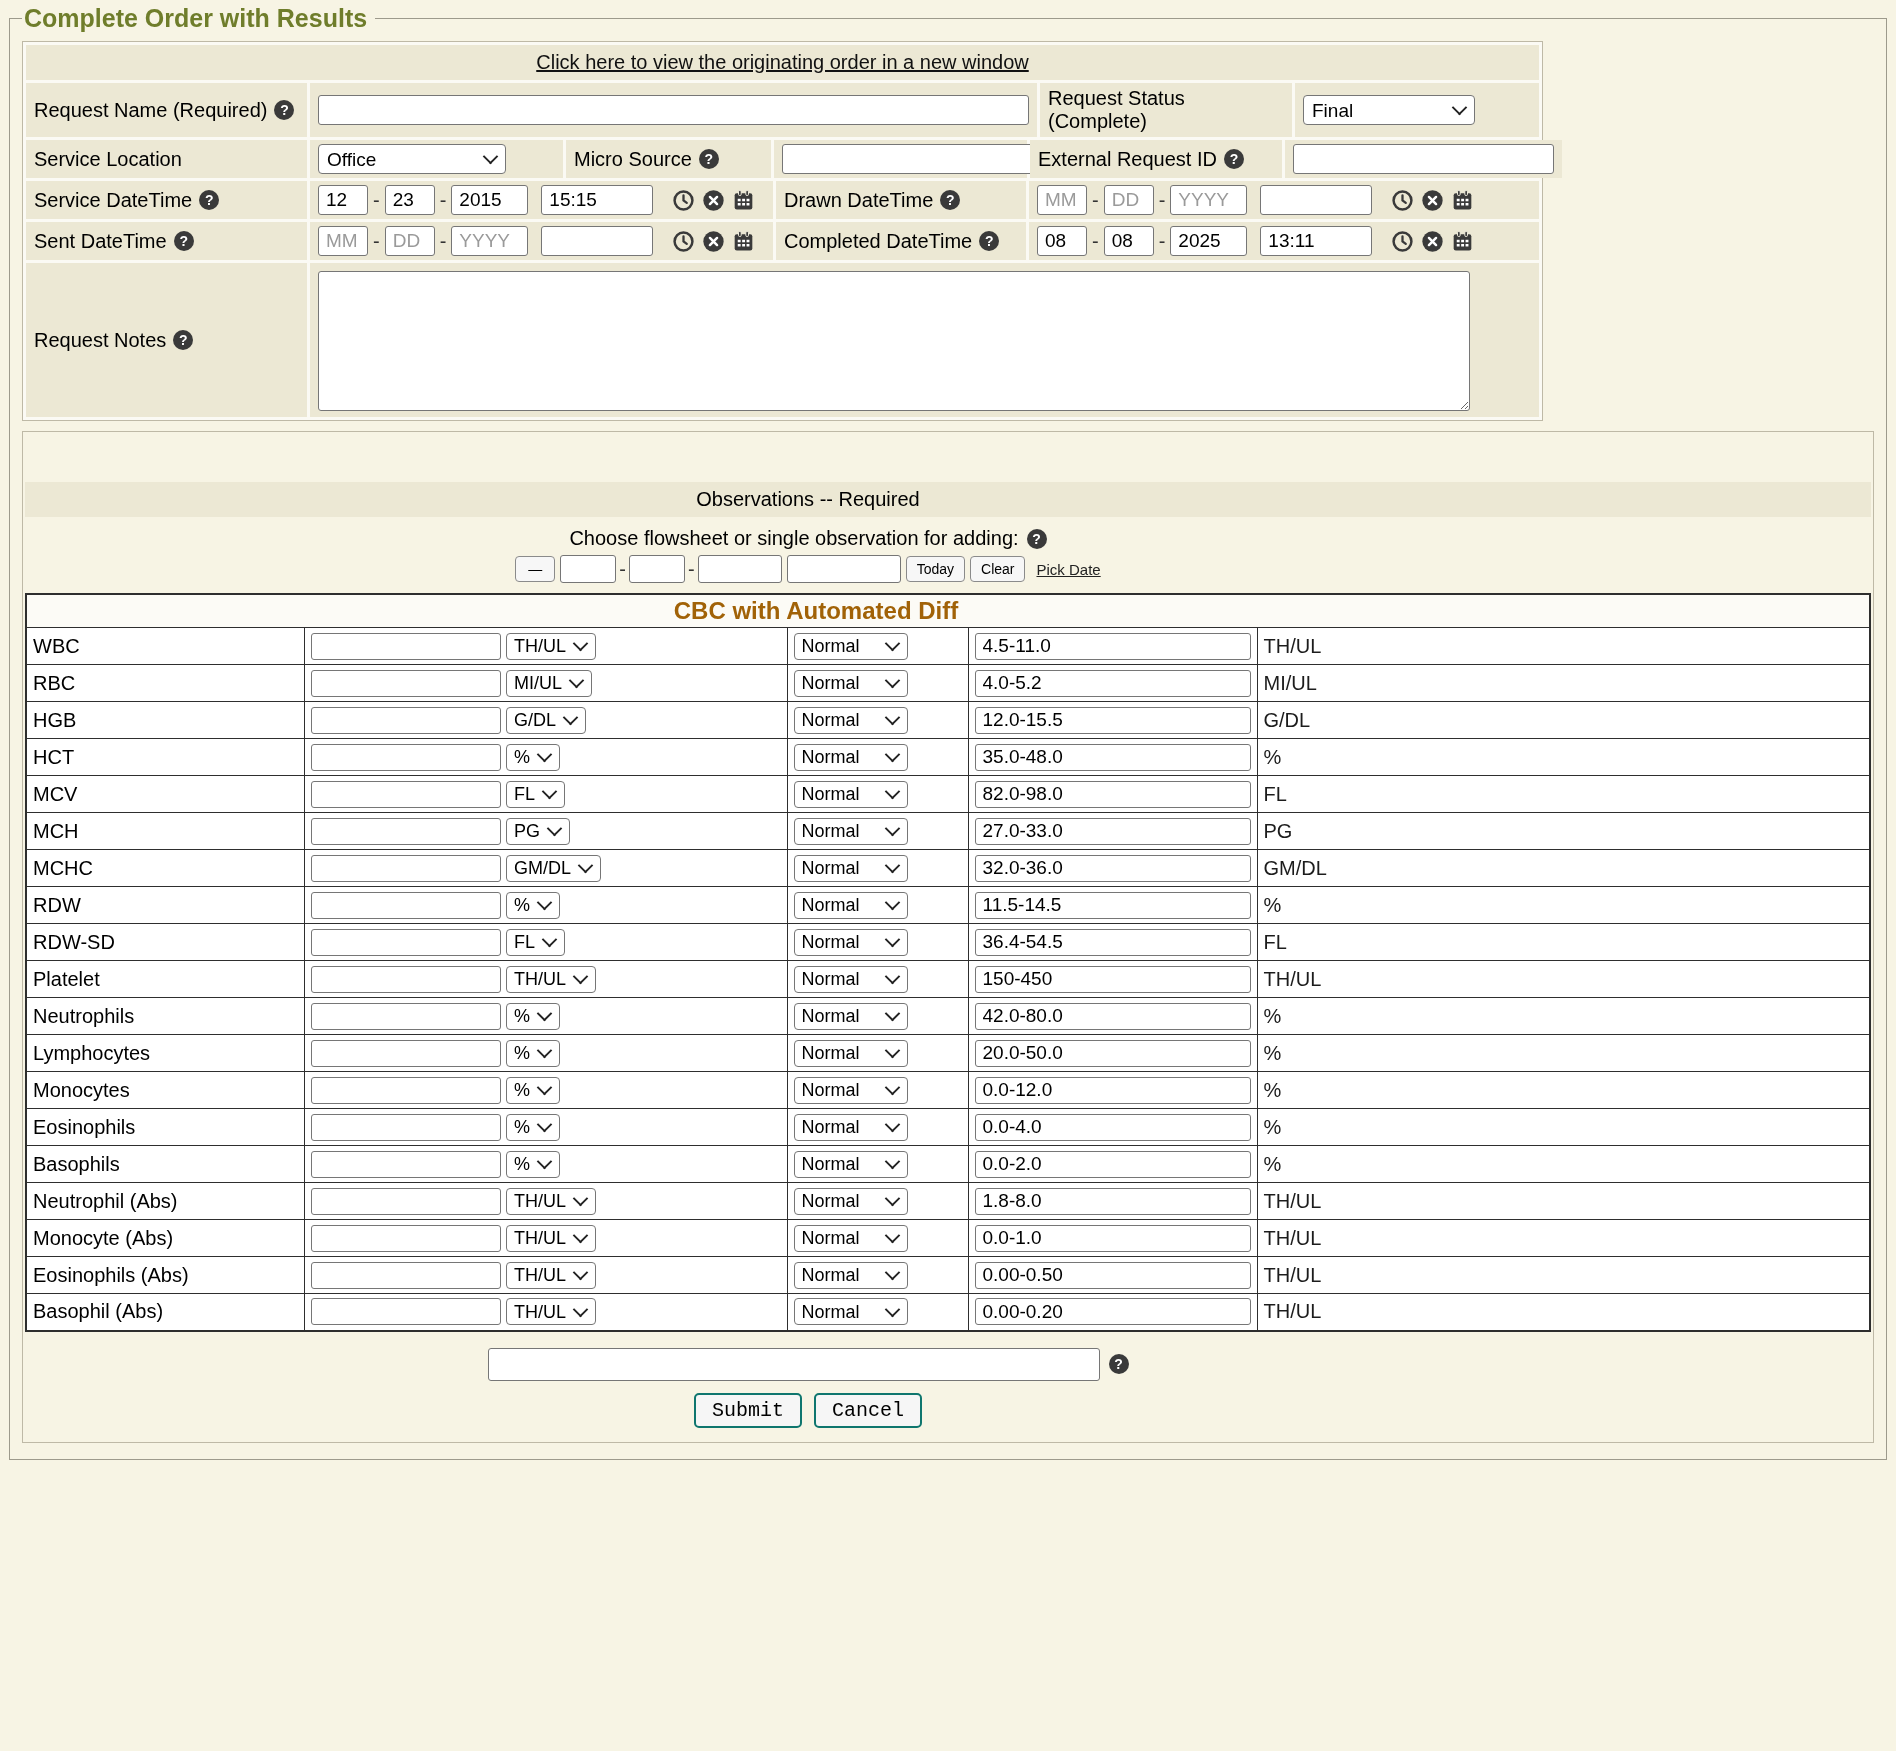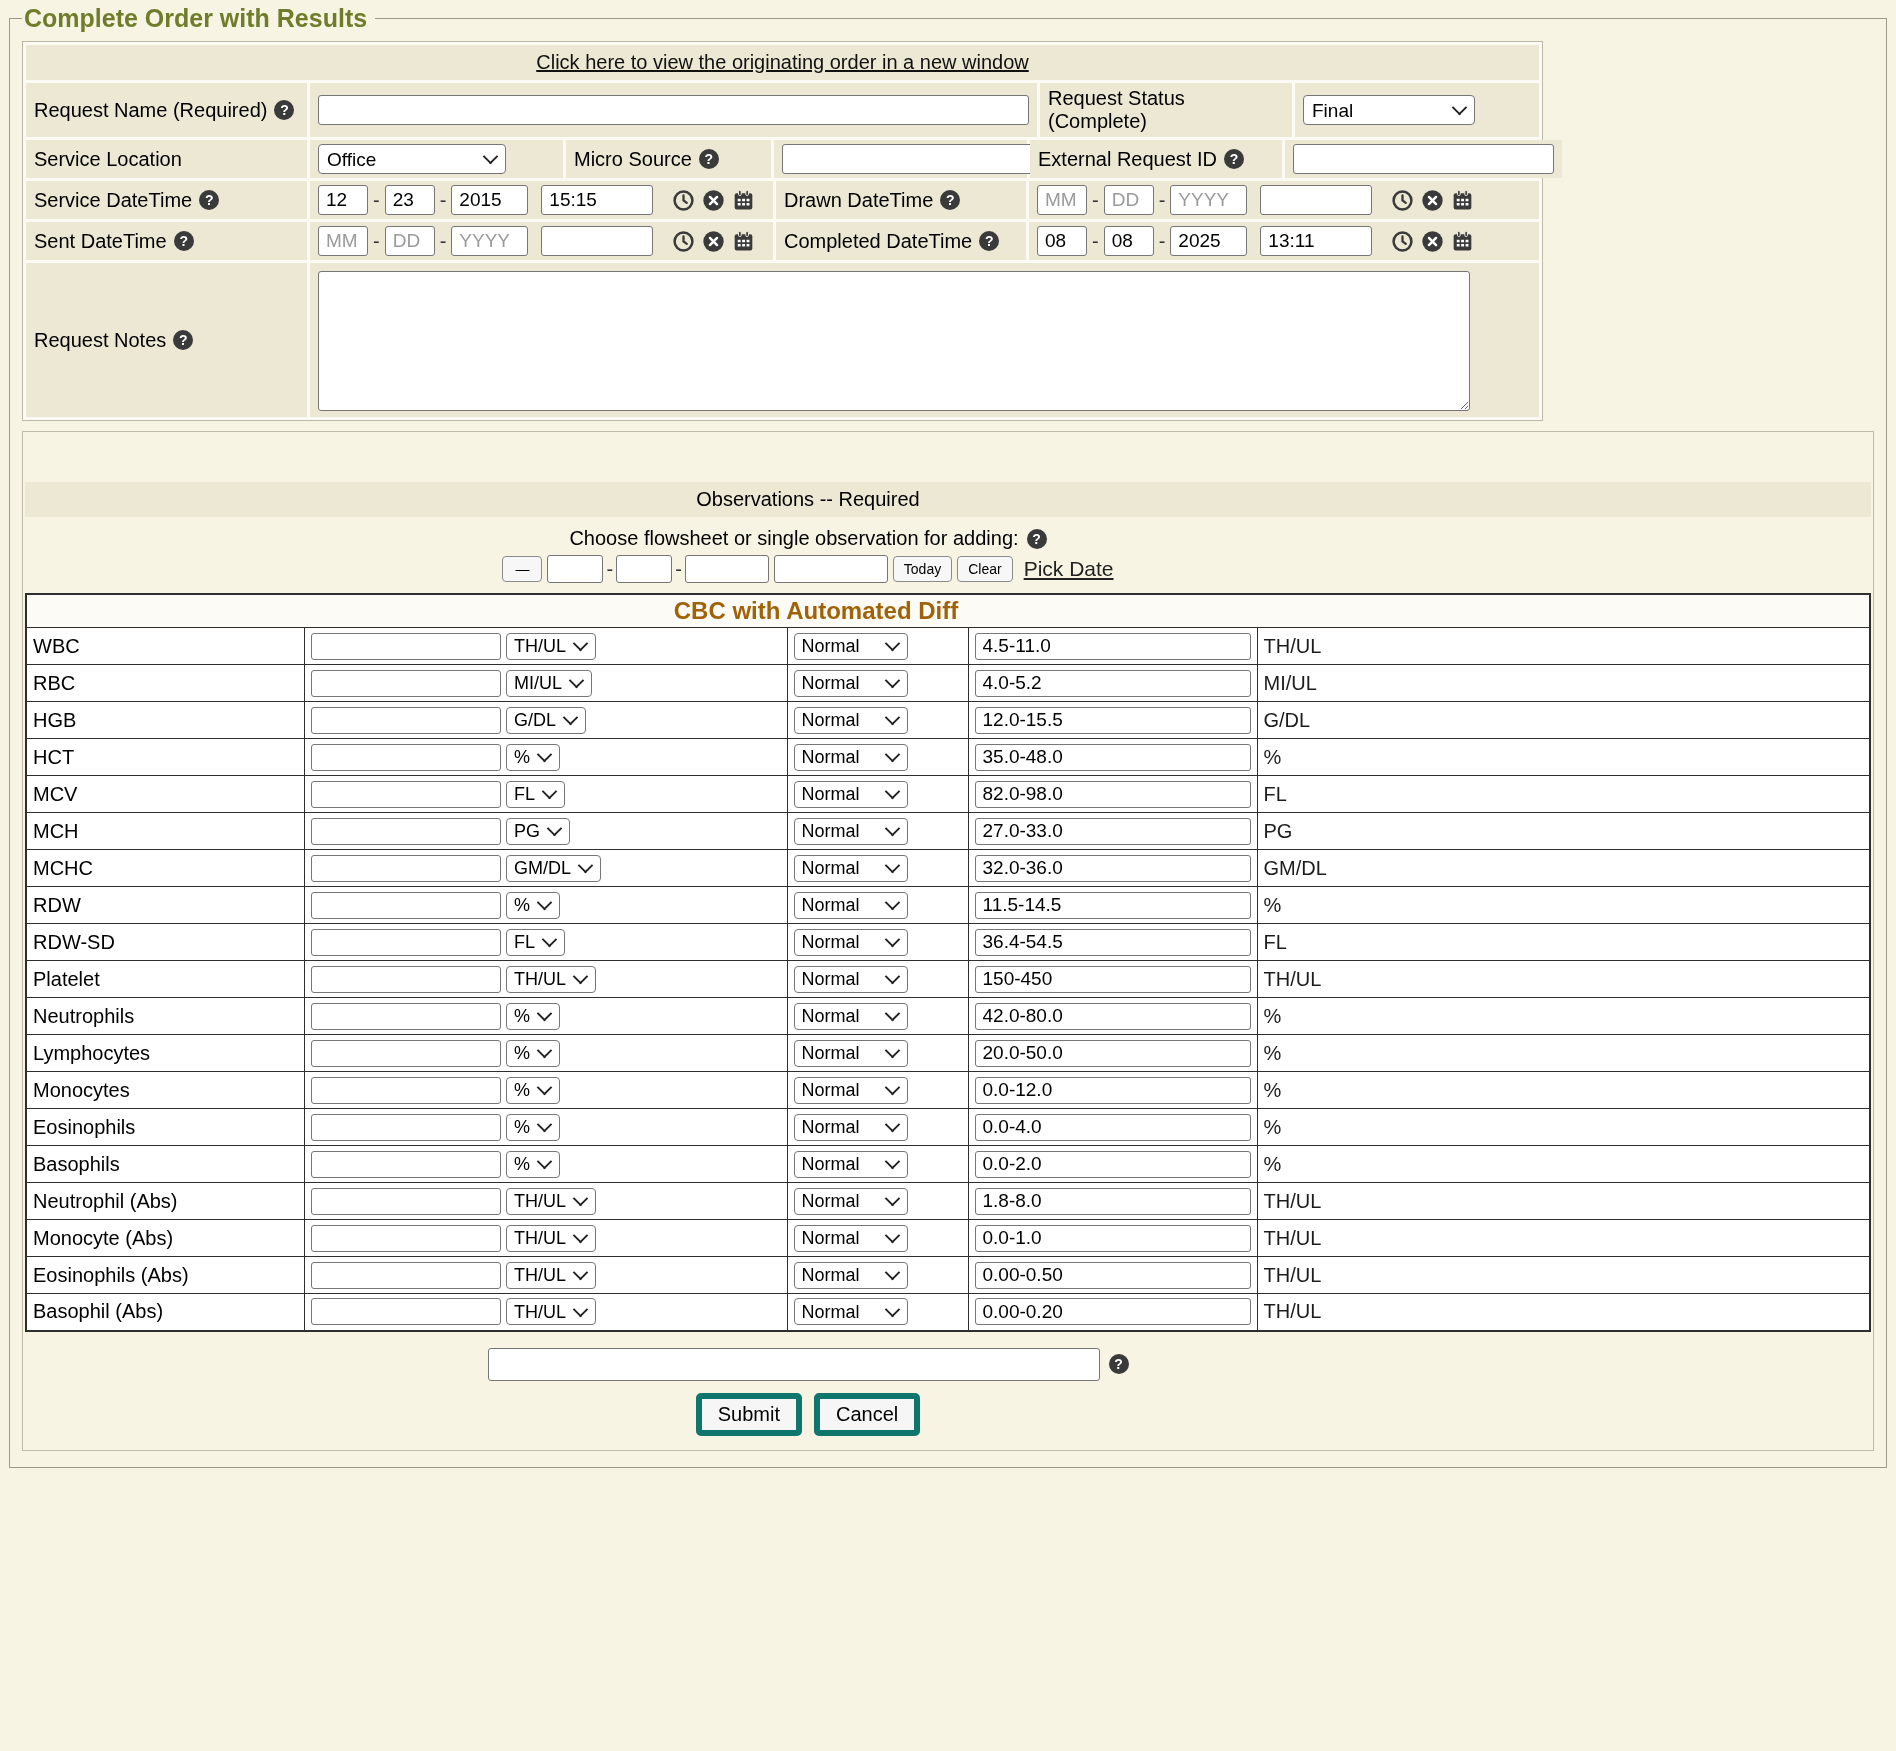--- a/index.html
+++ b/index.html
@@ -53,38 +53,38 @@
   
   .obs-box { border:1px solid #beb9a6; margin-top:10px; padding:2px 2px 8px; }
   .band { background:#ece8d4; padding:6px 0;margin-top:48px; }
   .band-inner { width:1566px; text-align:center; font-size:20px; }
   .choose-line { width:1566px; margin:10px 0 2px; display:flex; justify-content:center; align-items:center; gap:8px; font-size:20px; }
   .picker-row { width:1566px; display:flex; justify-content:center; align-items:center; gap:5px; margin:5px 0 10px; }
   .pk-btn { height:26px; padding:0 10px; font-size:14px; border:1px solid #8b8b8b; border-radius:4px; background:#f7f7f7; cursor:pointer; }
   .mini-btn { width:40px; }
   .pk-in { height:28px; background:#fff; border:1px solid #767676; border-radius:3px; font:inherit; font-size:17px; padding:1px 5px; }
   .pk-a { width:56px; } .pk-b { width:84px; } .pk-c { width:114px; }
-  .pickdate { color:#222; font-size:21px; margin-left:6px; text-decoration:underline; }
+  .pickdate { color:#222; font-size:15px; margin-left:6px; text-decoration:underline; }
 
   table.obs { border-collapse:collapse; width:100%; background:#fff; border:2px solid #2e2e2e; }
   table.obs td, table.obs th { border:1px solid #2e2e2e; padding:2px 6px; }
   .title-row td { background:#fcfbf6; padding:5px 0; }
   .title-inner { width:1566px; text-align:center; color:#a16207; font-weight:bold; font-size:24px; }
   .hdr-row th { background:#ece8d4; text-align:left; font-size:20px; font-weight:bold; padding:4px 7px; border-bottom:2px solid #2e2e2e; }
   .obs-tr td { height:37px; }
   .res-in { width:190px; height:27px; }
   .sel-sm { height:27px; font-size:18px; padding:0 28px 0 7px; }
   .flag-sel { width:114px; }
   .range-in { width:276px; height:27px; }
   .c-unit span { font-size:20px; color:#1c1c1c; }
 
   .bottom-row { width:1566px; display:flex; justify-content:center; align-items:center; gap:9px; margin:16px 0 4px; }
   .big-in { width:612px; height:33px; }
   .buttons-row { width:1566px; display:flex; justify-content:center; gap:12px; margin:12px 0 6px; }
-  .btn { font-size:20px; padding:4px 16px; border:6px solid #0f766e; border-radius:5px; background:#f6f6f6; cursor:pointer; font-family:Liberation Sans, sans-serif; }
+  .btn { font-size:20px; padding:4px 16px; border:2px solid #0f766e; border-radius:5px; background:#f6f6f6; cursor:pointer; font-family:Liberation Mono, monospace; }
 </style>
 </head>
 <body>
 
 <fieldset class="page">
   <legend class="page-legend">Complete Order with Results</legend>
 
   <div class="top-box">
     <div class="link-band">
       <a href="#">Click here to view the originating order in a new window</a>

